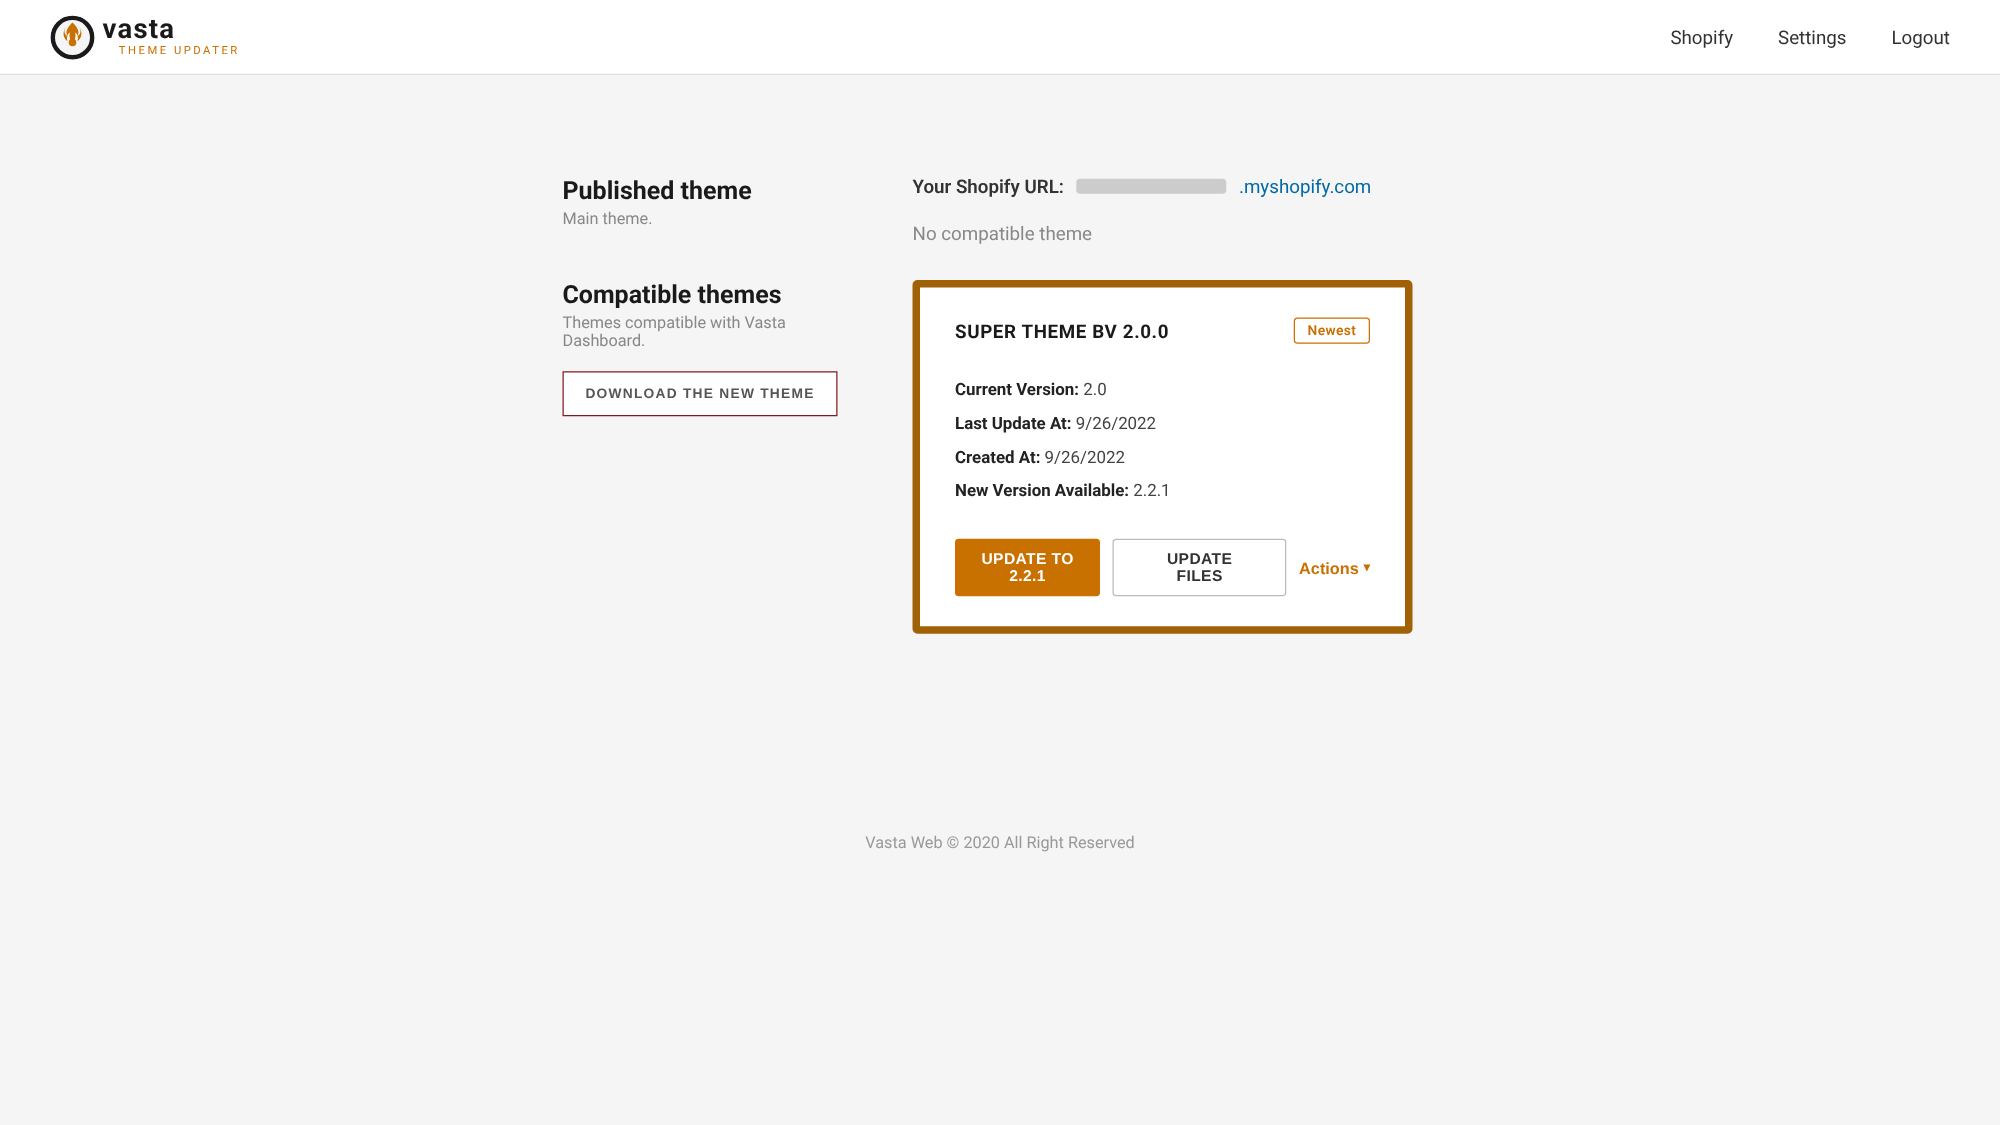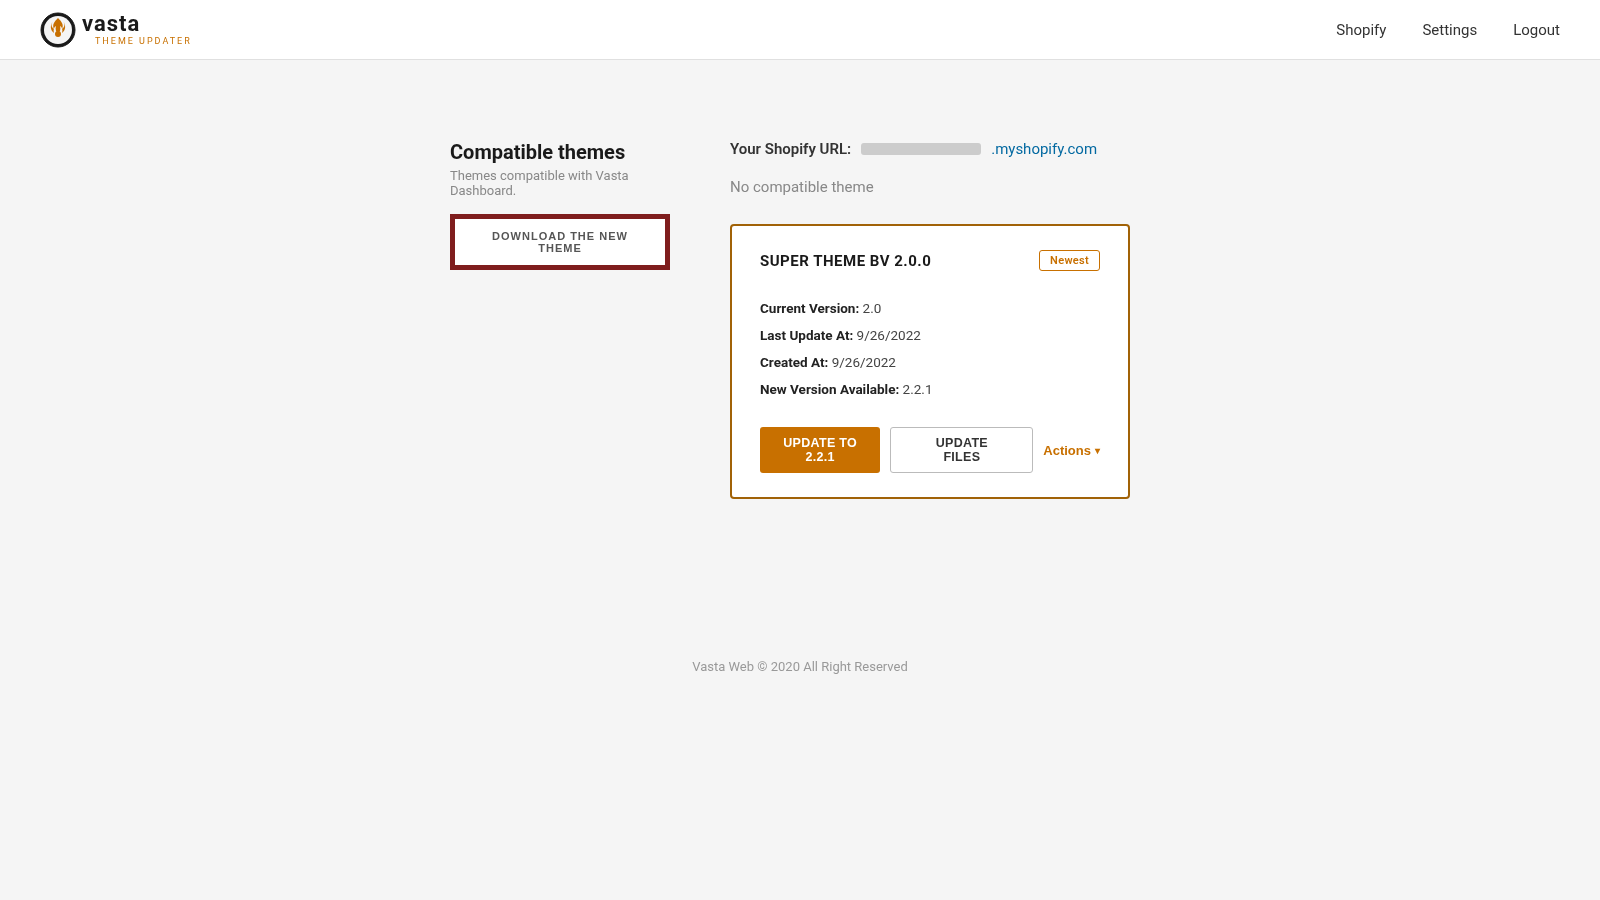--- a/index.html
+++ b/index.html
@@ -108,21 +108,21 @@
     .sidebar-subtitle {
       font-size: 13px;
       color: #888;
       margin-bottom: 16px;
     }
 
     .download-btn {
       display: block;
       width: 100%;
       padding: 11px 14px;
-      border: 5px solid #7f1d1d;
+      border: 1px solid #7f1d1d;
       background: #fff;
       font-size: 11px;
       font-weight: 600;
       letter-spacing: 1px;
       text-transform: uppercase;
       color: #555;
       cursor: pointer;
     }
 
     
@@ -161,21 +161,21 @@
 
     .no-compatible {
       font-size: 15px;
       color: #888;
       margin-bottom: 28px;
     }
 
     
     .theme-card {
       background: #fff;
-      border: 2px solid #a16207;
+      border: 6px solid #a16207;
       border-radius: 4px;
       padding: 24px 28px;
       max-width: 400px;
     }
 
     .theme-card-header {
       display: flex;
       align-items: center;
       justify-content: space-between;
       margin-bottom: 24px;
@@ -291,20 +291,24 @@
     <a class="nav-link" href="#">Shopify</a>
     <a class="nav-link" href="#">Settings</a>
     <a class="nav-link" href="#">Logout</a>
   </div>
 </nav>
 
 <div class="main-content">
 
   <div class="sidebar">
 
+    <div class="sidebar-section">
+      <div class="sidebar-title">Published theme</div>
+      <div class="sidebar-subtitle">Main theme.</div>
+    </div>
 
     <div class="sidebar-section">
       <div class="sidebar-title">Compatible themes</div>
       <div class="sidebar-subtitle">Themes compatible with Vasta Dashboard.</div>
       <button class="download-btn">DOWNLOAD THE NEW THEME</button>
     </div>
 
   </div>
 
   <div class="right-content">

